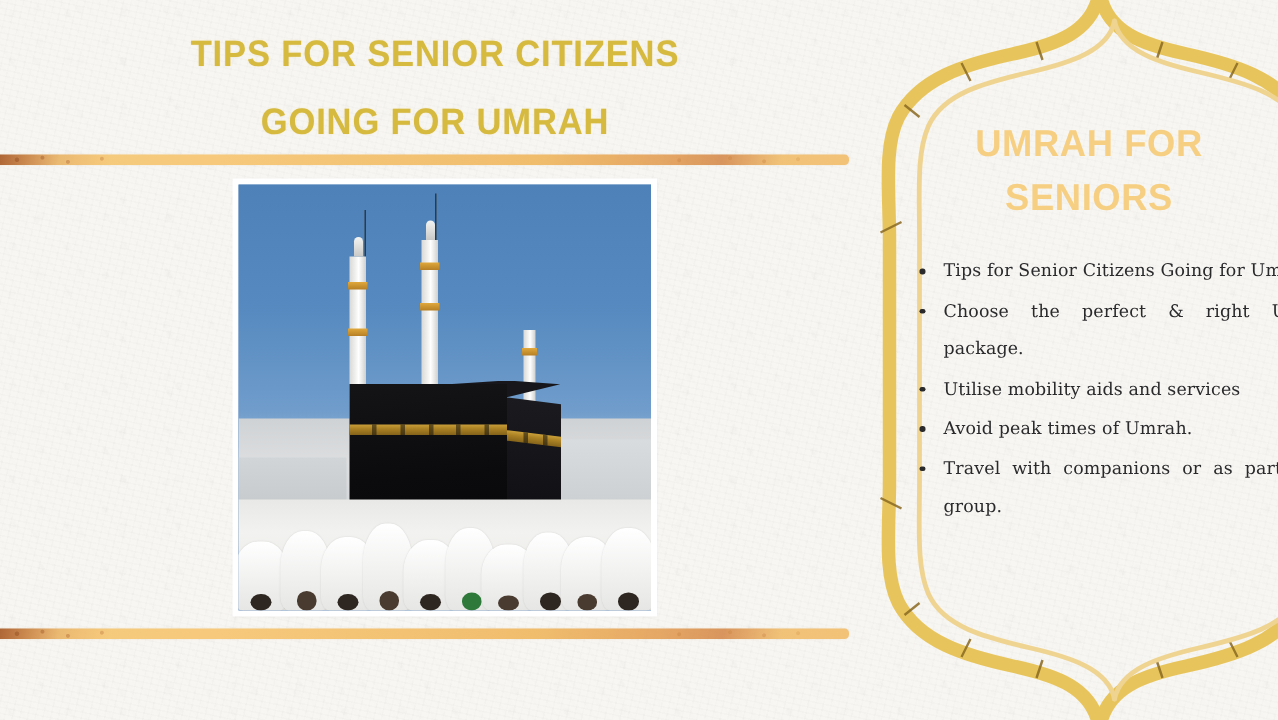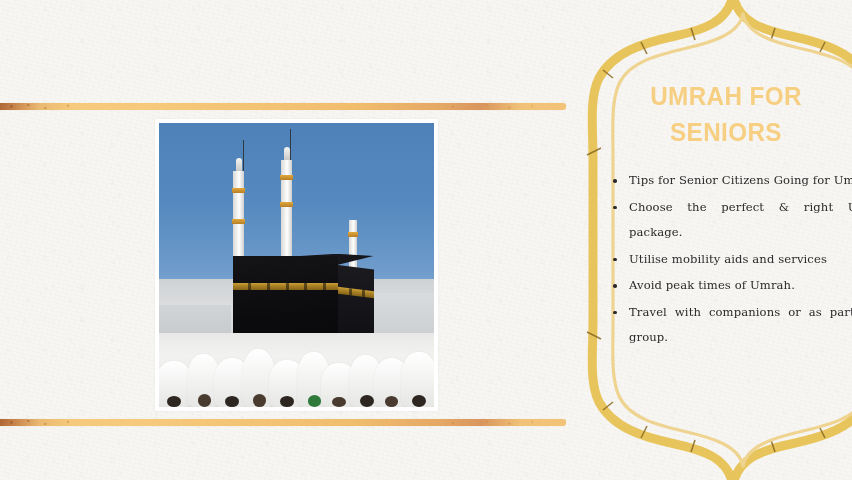--- a/index.html
+++ b/index.html
@@ -261,20 +261,24 @@
     background:#2a2a2c;
   }
 </style>
 </head>
 <body>
 
 <div id="slide">
 
   <div id="paper-texture"></div>
 
+  <div id="title-block">
+    <div class="title-line">TIPS FOR SENIOR CITIZENS</div>
+    <div class="title-line">GOING FOR UMRAH</div>
+  </div>
 
   <div class="gold-bar" id="gold-bar-top"></div>
   <div class="gold-bar" id="gold-bar-bottom"></div>
 
   <div id="photo-frame">
     <div id="photo">
       <div class="sky"></div>
 
       <div class="spire" style="left:30.5%; top:6%;  height:17%;"></div>
       <div class="spire" style="left:47.5%; top:2%;  height:14%;"></div>

